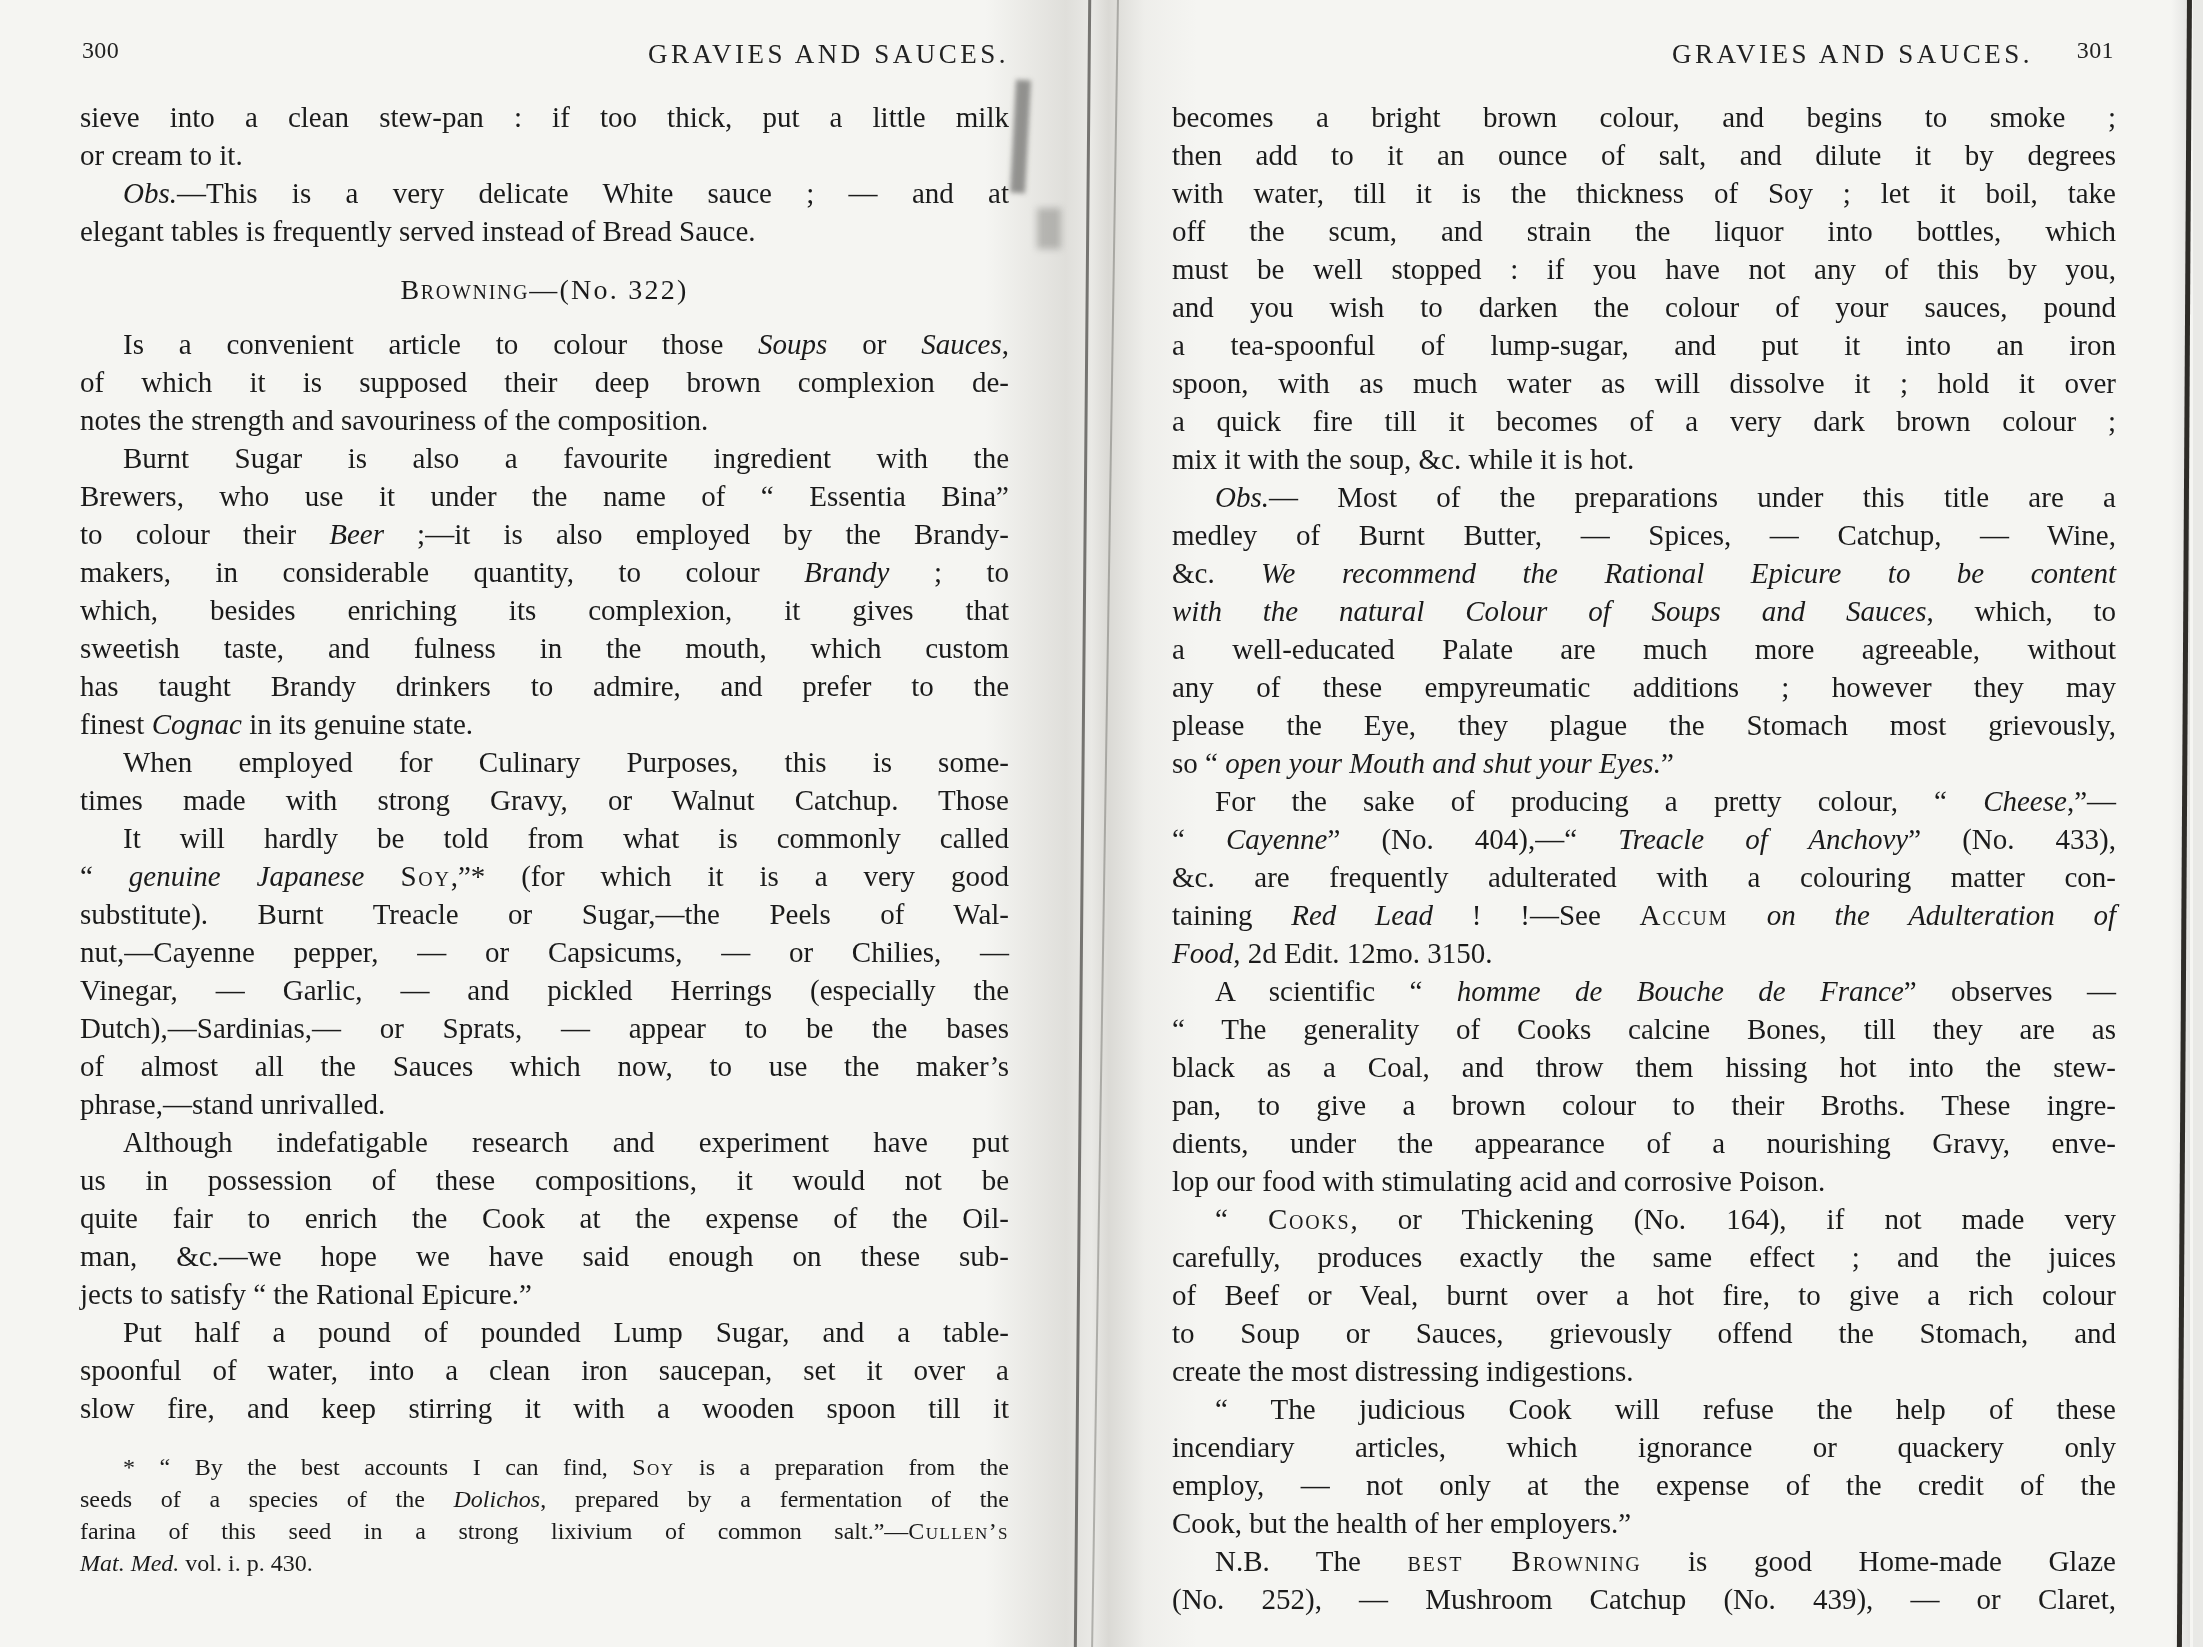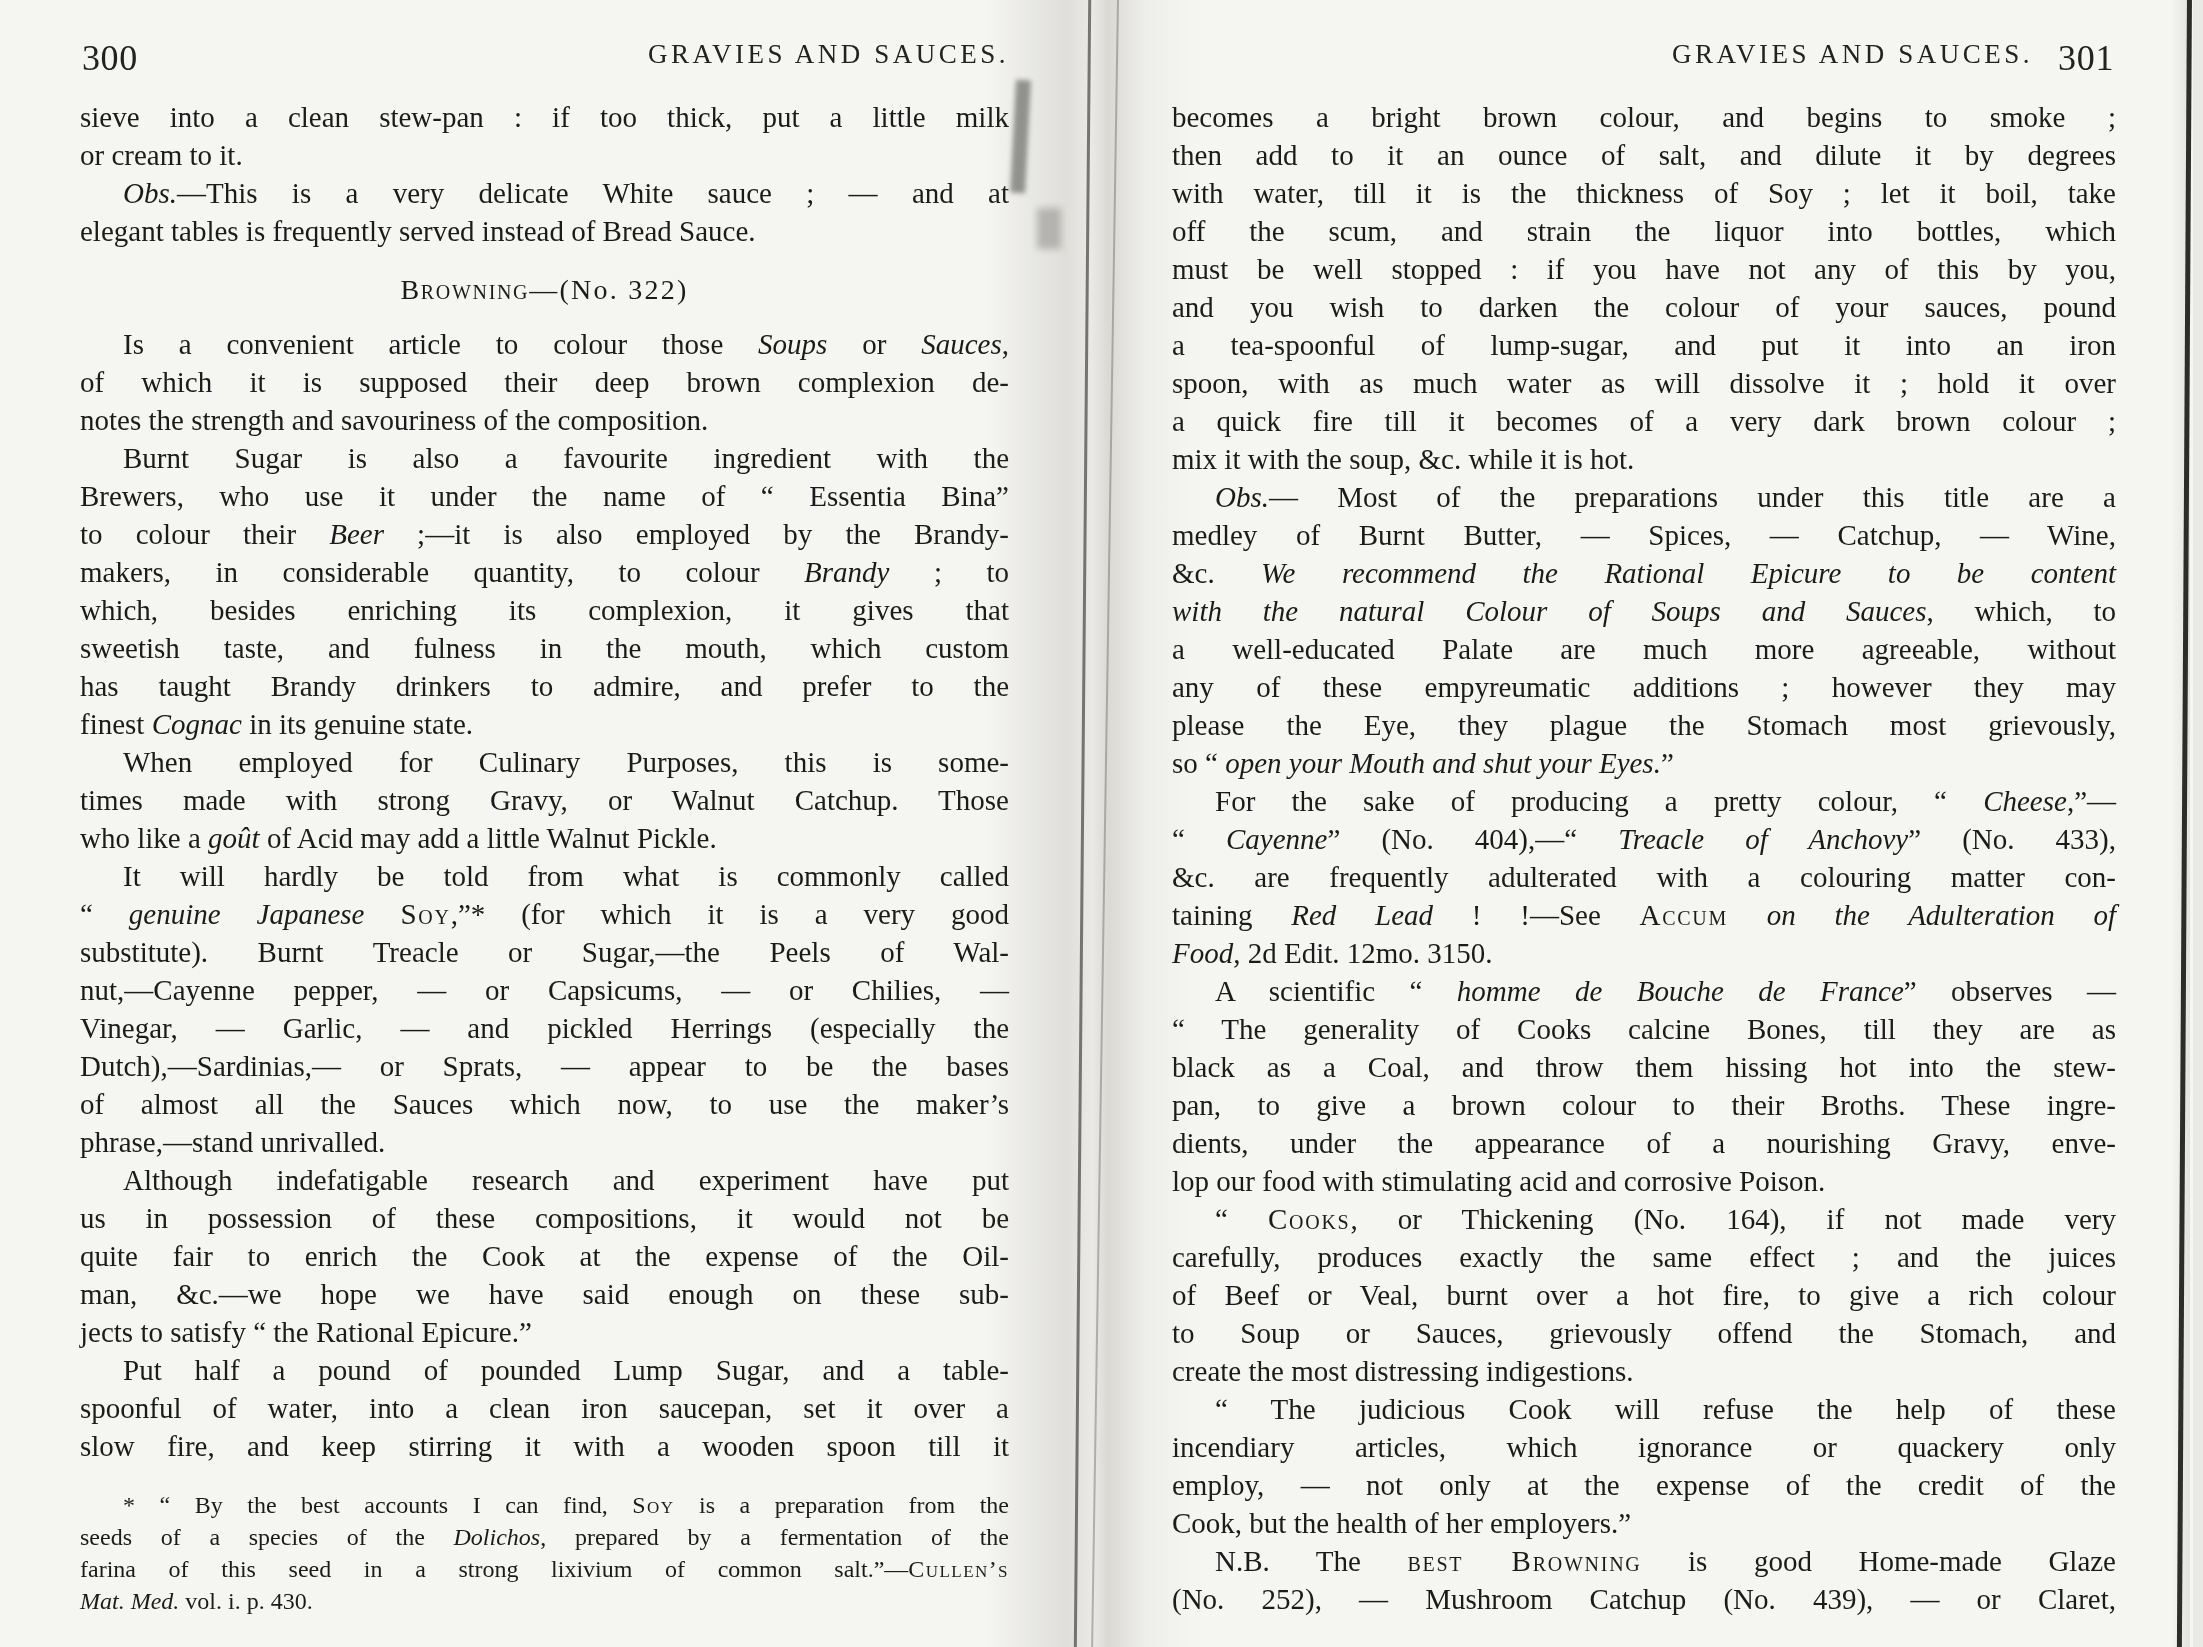--- a/index.html
+++ b/index.html
@@ -12,21 +12,21 @@
   }
   .spread { position: relative; width: 2204px; height: 1647px; overflow: hidden; }
 
   .page { position: absolute; top: 39px; }
   .page-left  { left: 80px;  width: 929px; }
   .page-right { left: 1172px; width: 944px; }
 
   .pagehead { position: relative; height: 39px; font-size: 27px; letter-spacing: 0.13em; color: #222; }
   .pagehead .running { display: block; text-align: right; }
   .page-right .running { padding-right: 83px; }
-  .pagehead .folio { position: absolute; top: -1.9px; font-size: 36px; letter-spacing: 0.02em; }
+  .pagehead .folio { position: absolute; top: -1.9px; font-size: 24px; letter-spacing: 0.02em; }
   .page-left  .folio { left: 1.9px; }
   .page-right .folio { right: 1.9px; }
 
   .body { margin-top: 20.4px; font-size: 29px; line-height: 38px; }
 
   .line { text-align: justify; text-align-last: justify; }
   .line.end { text-align-last: left; }
   .line.ind { text-indent: 43px; }
 
   .heading { margin: 20.4px 0 16.7px; font-size: 28px; }
@@ -115,21 +115,20 @@
           <div class="line"><span>to colour their </span><span class="i">Beer</span><span> ;—it is also employed by the Brandy-</span></div>
           <div class="line"><span>makers, in considerable quantity, to colour </span><span class="i">Brandy</span><span> ; to</span></div>
           <div class="line"><span>which, besides enriching its complexion, it gives that</span></div>
           <div class="line"><span>sweetish taste, and fulness in the mouth, which custom</span></div>
           <div class="line"><span>has taught Brandy drinkers to admire, and prefer to the</span></div>
           <div class="line end"><span>finest </span><span class="i">Cognac</span><span> in its genuine state.</span></div>
         </div>
         <div class="para">
           <div class="line ind"><span>When employed for Culinary Purposes, this is some-</span></div>
           <div class="line"><span>times made with strong Gravy, or Walnut Catchup.  Those</span></div>
-          <div class="line end"><span>who like a </span><span class="i">goût</span><span> of Acid may add a little Walnut Pickle.</span></div>
         </div>
         <div class="para">
           <div class="line ind"><span>It will hardly be told from what is commonly called</span></div>
           <div class="line"><span>“ </span><span class="i">genuine Japanese</span><span> </span><span class="sc">Soy</span><span>,”* (for which it is a very good</span></div>
           <div class="line"><span>substitute).  Burnt Treacle or Sugar,—the Peels of Wal-</span></div>
           <div class="line"><span>nut,—Cayenne pepper, — or Capsicums, — or Chilies, —</span></div>
           <div class="line"><span>Vinegar, — Garlic, — and pickled Herrings (especially the</span></div>
           <div class="line"><span>Dutch),—Sardinias,— or Sprats, — appear to be the bases</span></div>
           <div class="line"><span>of almost all the Sauces which now, to use the maker’s</span></div>
           <div class="line end"><span>phrase,—stand unrivalled.</span></div>

